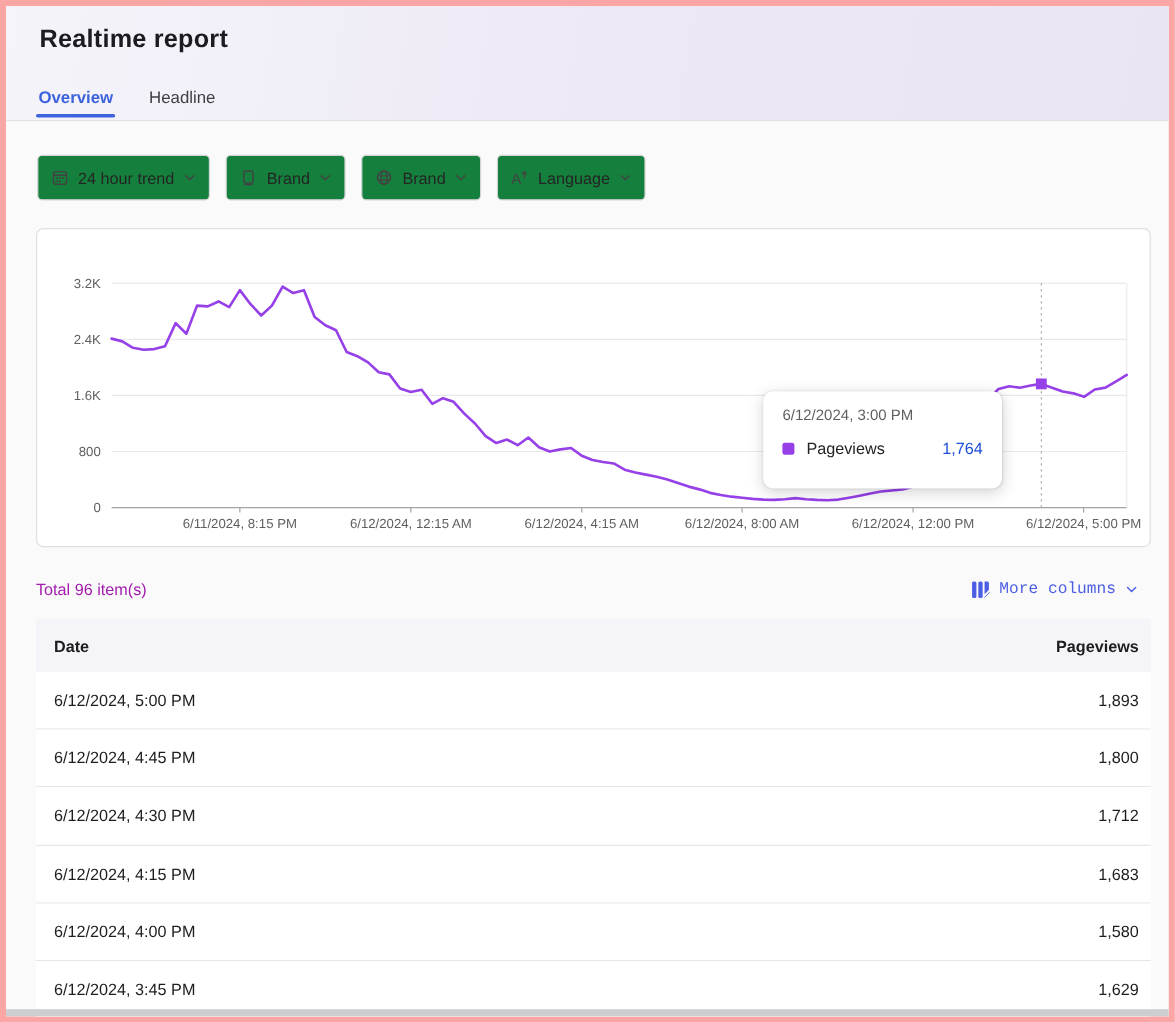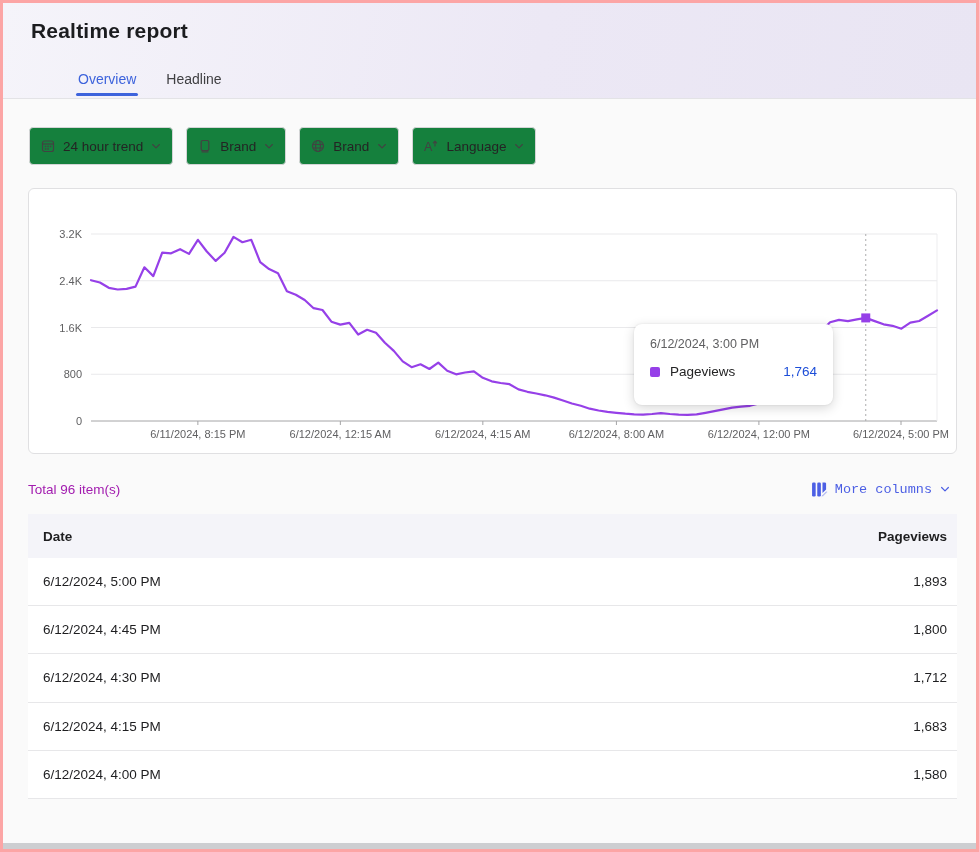--- a/index.html
+++ b/index.html
@@ -1,28 +1,28 @@
 <!DOCTYPE html>
 <html><head>
 <meta charset="utf-8">
 <style>
   * { margin:0; padding:0; box-sizing:border-box; }
   html,body { width:979px; height:852px; }
   body { font-family:"Liberation Sans", sans-serif; background:#fff; }
   .frame { position:relative; width:979px; height:852px; background:#fafafa;
-           border:3px solid #fca5a5; overflow:hidden; }
+           border:5px solid #fca5a5; overflow:hidden; }
 
   
   .header { height:96px; padding:16px 0 0 28px; position:relative;
             background:linear-gradient(100deg,#f5f4fa 0%,#ece8f5 55%,#e9e5f3 100%);
             border-bottom:1px solid #e3e3e6; }
   .page-title { font-size:21px; font-weight:700; color:#1b1c1f; letter-spacing:.2px; }
   .tab-bar { position:absolute; left:25px; bottom:0; display:flex; gap:26px; }
   .tab { position:relative; padding:6px 2px 11px 2px; font-size:14px; color:#3f3f42; cursor:pointer; }
-  .tab.active { color:#3d63dc; font-weight:400;margin-left:48px; }
+  .tab.active { color:#3d63dc; font-weight:700; }
   .tab.active .underline { position:absolute; left:0; right:0; bottom:2px; height:3px;
                            border-radius:2px; background:#3d63dc; }
 
   
   .filters { display:flex; gap:13px; margin:28px 0 0 26px; }
   .filter-btn { display:flex; align-items:center; gap:7px; height:21px; padding:18px 10px;
                 background:#15803d; border:1px solid #d4d4d6; border-radius:4px;
                 font-size:13.5px; color:#242424; font-family:inherit; cursor:pointer; }
   .filter-btn svg { display:block; }
 
@@ -199,16 +199,20 @@
       <span class="c-views">1,712</span>
     </div>
     <div class="t-row">
       <span class="c-date">6/12/2024, 4:15 PM</span>
       <span class="c-views">1,683</span>
     </div>
     <div class="t-row">
       <span class="c-date">6/12/2024, 4:00 PM</span>
       <span class="c-views">1,580</span>
     </div>
+    <div class="t-row">
+      <span class="c-date">6/12/2024, 3:45 PM</span>
+      <span class="c-views">1,629</span>
+    </div>
   </div>
 
   <div class="bottom-bar"></div>
 </div>
 
 </body></html>

